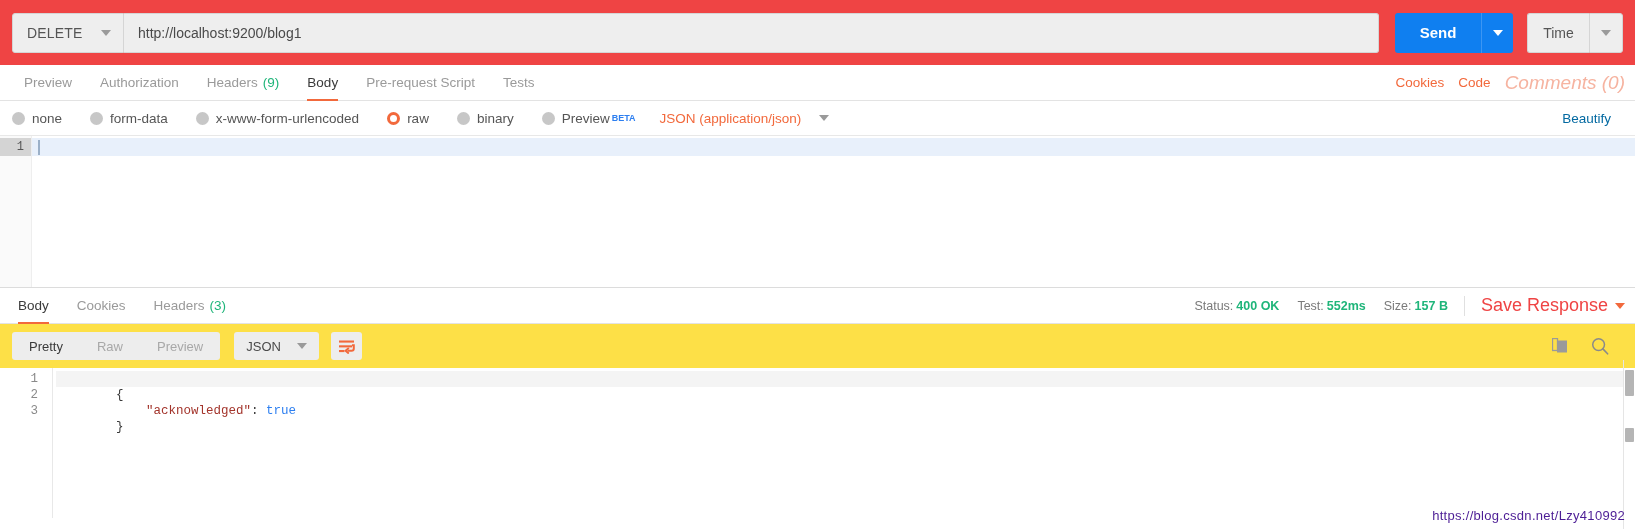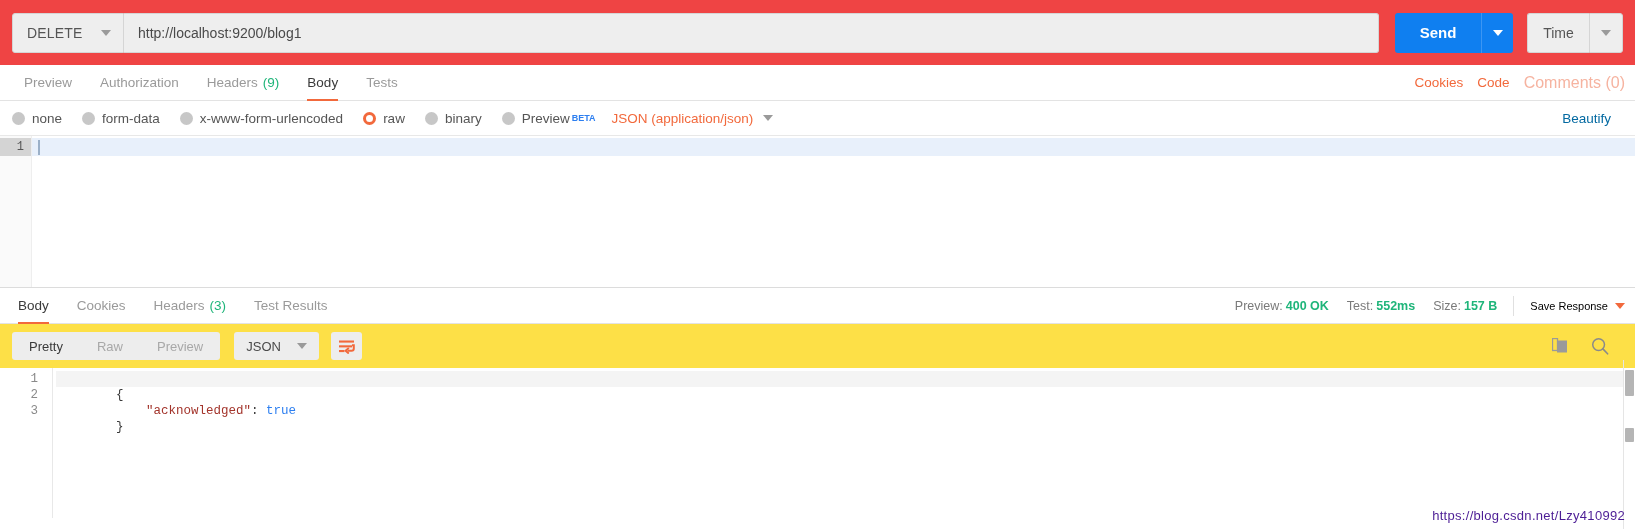--- a/index.html
+++ b/index.html
@@ -122,28 +122,28 @@
   .tab .count { color: #1fb57a; margin-left: 5px; }
   .tabs-right {
     margin-left: auto;
     display: flex; align-items: center;
     padding-right: 10px;
     gap: 14px;
   }
   .link-orange {
     color: #f2693c; font-size: 13.5px; cursor: pointer;
   }
-  .link-muted { color: #f6b3a0; font-size: 16px; cursor: pointer; }
+  .link-muted { color: #f6b3a0; font-size: 19px; cursor: pointer; font-style: italic; }
 
   
   .bodytype-row {
     height: 34px;
     display: flex; align-items: center;
     padding: 0 12px;
-    gap: 0;
+    gap: 8px;
     background: #fff;
     position: relative;
   }
   .radio-item {
     display: flex; align-items: center;
     margin-right: 20px;
     cursor: pointer;
     font-size: 13.5px;
     color: #555;
     white-space: nowrap;
@@ -236,21 +236,21 @@
     padding-right: 10px;
     gap: 0;
   }
   .meta-item { margin-left: 18px; color: #7a7a7a; white-space: nowrap; }
   .meta-item .val { color: #1fb57a; font-weight: bold; margin-left: 3px; }
   .meta-sep {
     width: 1px; height: 20px; background: #e0e0e0;
     margin: 0 16px;
   }
   .save-response {
-    color: #000000; font-size: 11px;
+    color: #ef4444; font-size: 18px;
     display: flex; align-items: center; gap: 7px;
     cursor: pointer;
   }
   .save-response .caret-sm { border-top-color: #f2693c; }
 
   
   .resp-toolbar {
     height: 44px;
     display: flex; align-items: center;
     padding: 0 12px;
@@ -405,20 +405,23 @@
     </div>
     <div class="tab">
       <span>Authorization</span>
     </div>
     <div class="tab">
       <span>Headers</span>
       <span class="count">(9)</span>
     </div>
     <div class="tab active">
       <span>Body</span>
+    </div>
+    <div class="tab">
+      <span>Pre-request Script</span>
     </div>
     <div class="tab">
       <span>Tests</span>
     </div>
     <div class="tabs-right">
       <span class="link-orange">Cookies</span>
       <span class="link-orange">Code</span>
       <span class="link-muted">Comments (0)</span>
     </div>
   </div>
@@ -470,27 +473,24 @@
     <div class="tab active">
       <span>Body</span>
     </div>
     <div class="tab">
       <span>Cookies</span>
     </div>
     <div class="tab">
       <span>Headers</span>
       <span class="count">(3)</span>
     </div>
-    <div class="tab">
-      <span>Test Results</span>
-    </div>
 
     <div class="resp-meta">
       <span class="meta-item">
-        <span>Preview:</span><span class="val">400 OK</span>
+        <span>Status:</span><span class="val">400 OK</span>
       </span>
       <span class="meta-item">
         <span>Test:</span><span class="val">552ms</span>
       </span>
       <span class="meta-item">
         <span>Size:</span><span class="val">157 B</span>
       </span>
       <span class="meta-sep"></span>
       <span class="save-response">
         <span>Save Response</span>

